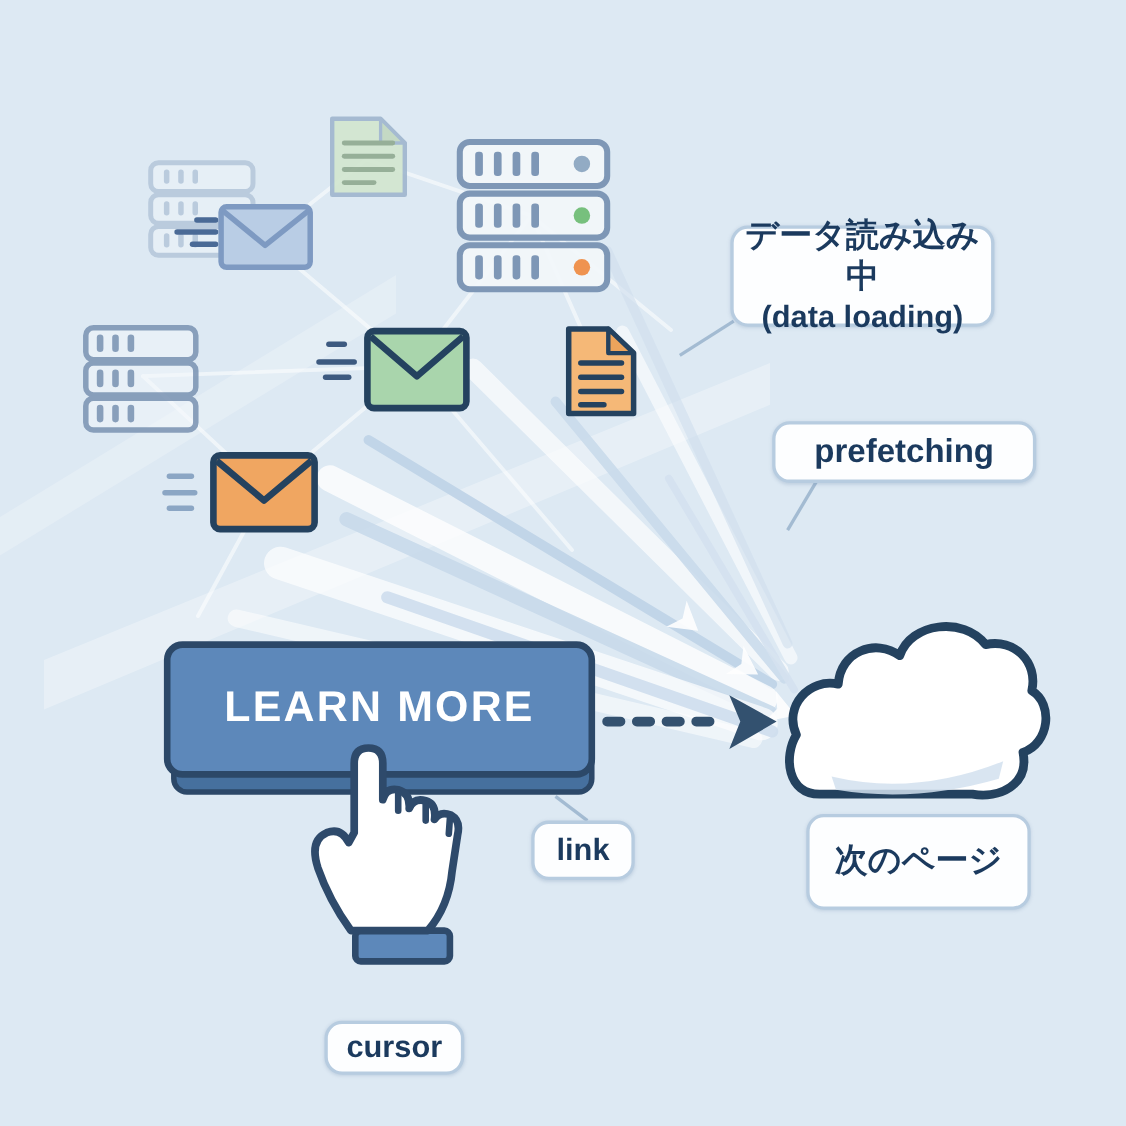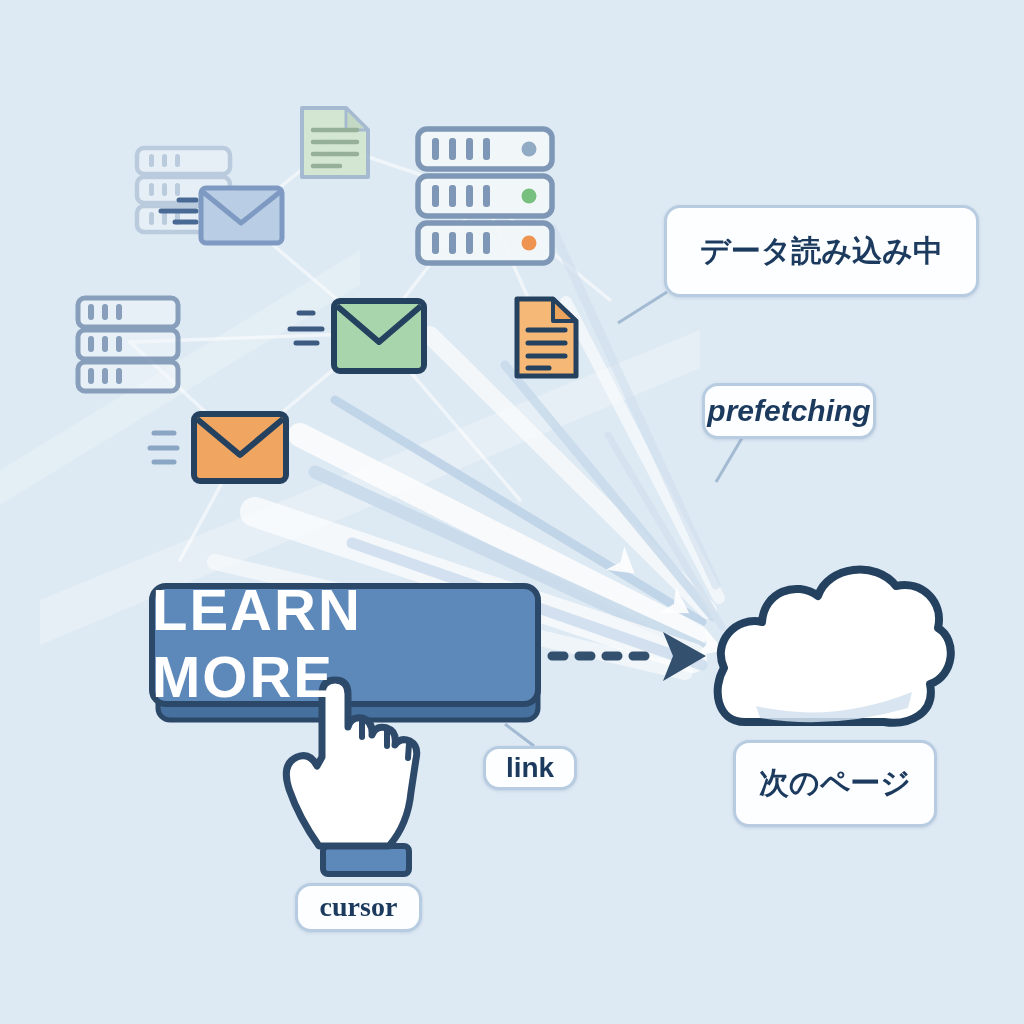--- a/index.html
+++ b/index.html
@@ -11,30 +11,30 @@
   .canvas svg { position:absolute; left:0; top:0; }
   .callout {
     position:absolute; box-sizing:border-box;
     background:#fdfeff; border:3px solid #b7cce0; border-radius:16px;
     color:#1b3a5e; display:flex; flex-direction:column;
     align-items:center; justify-content:center; text-align:center;
     line-height:1.22; font-weight:600;
     box-shadow:0 1px 3px rgba(110,140,175,.25);
     z-index:5;
   }
-  .co-dataloading { left:664px; top:205px; width:315px; height:92px; font-size:30px; }
+  .co-dataloading { left:664px; top:205px; width:240px; height:92px; font-size:30px; }
   .co-dataloading .sub { font-size:28px; }
-  .co-prefetching { left:702px; top:383px; width:174px; height:56px; font-size:30px;font-style:italic; }
-  .co-link        { left:483px; top:746px; width:94px;  height:44px; font-size:28px; }
-  .co-cursor      { left:295px; top:883px; width:127px; height:49px; font-size:28px;font-family:Liberation Serif, serif; }
+  .co-prefetching { left:702px; top:383px; width:240px; height:56px; font-size:30px; }
+  .co-link        { left:483px; top:746px; width:94px;  height:54px; font-size:28px; }
+  .co-cursor      { left:295px; top:928px; width:127px; height:49px; font-size:28px; }
   .co-nextpage    { left:733px; top:723px; width:204px; height:87px; font-size:30px;margin-top:17px; }
   .btn-label {
     position:absolute; left:152px; top:584px; width:386px; height:118px;
     display:flex; align-items:center; justify-content:center;
-    color:#ffffff; font-size:58px; font-weight:bold; letter-spacing:2px;
+    color:#ffffff; font-size:39px; font-weight:bold; letter-spacing:2px;
     z-index:4; pointer-events:none;
   }
 </style>
 </head>
 <body>
 
 <div class="canvas">
 
 <svg width="1024" height="1024" viewBox="0 0 1024 1024">
 
@@ -236,20 +236,21 @@
       <path d="M387 731 L387 746"></path>
       <path d="M409 744 L408 758"></path>
     </g>
   </g>
 </svg>
 
 <div class="btn-label">LEARN MORE</div>
 
 <div class="callout co-dataloading">
   <span>データ読み込み中</span>
+  <span class="sub">(data loading)</span>
 </div>
 
 <div class="callout co-prefetching">
   <span>prefetching</span>
 </div>
 
 <div class="callout co-link">
   <span>link</span>
 </div>
 

